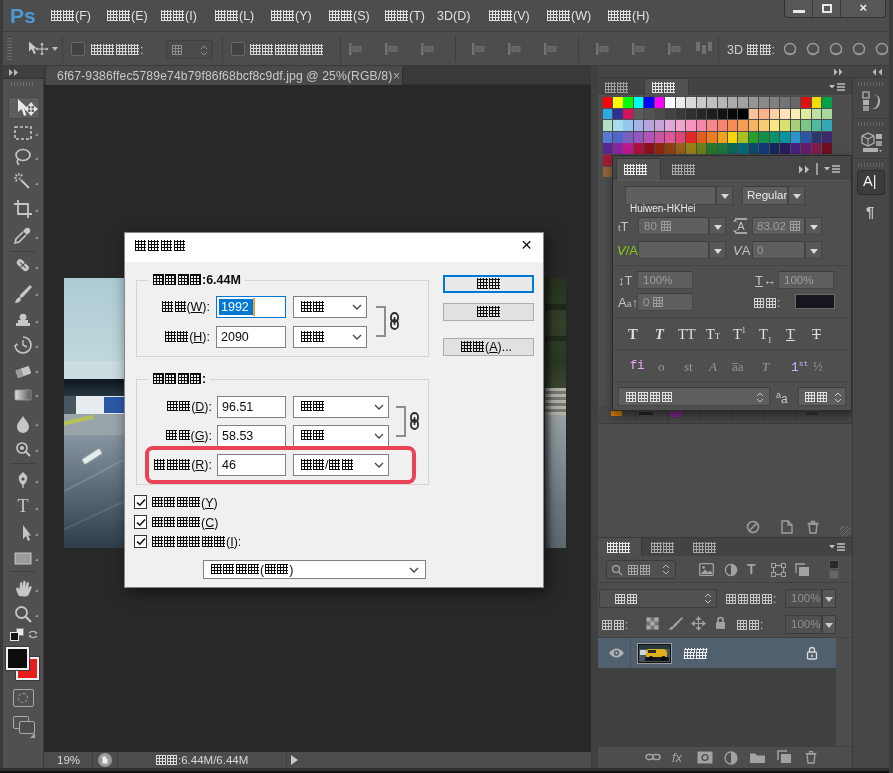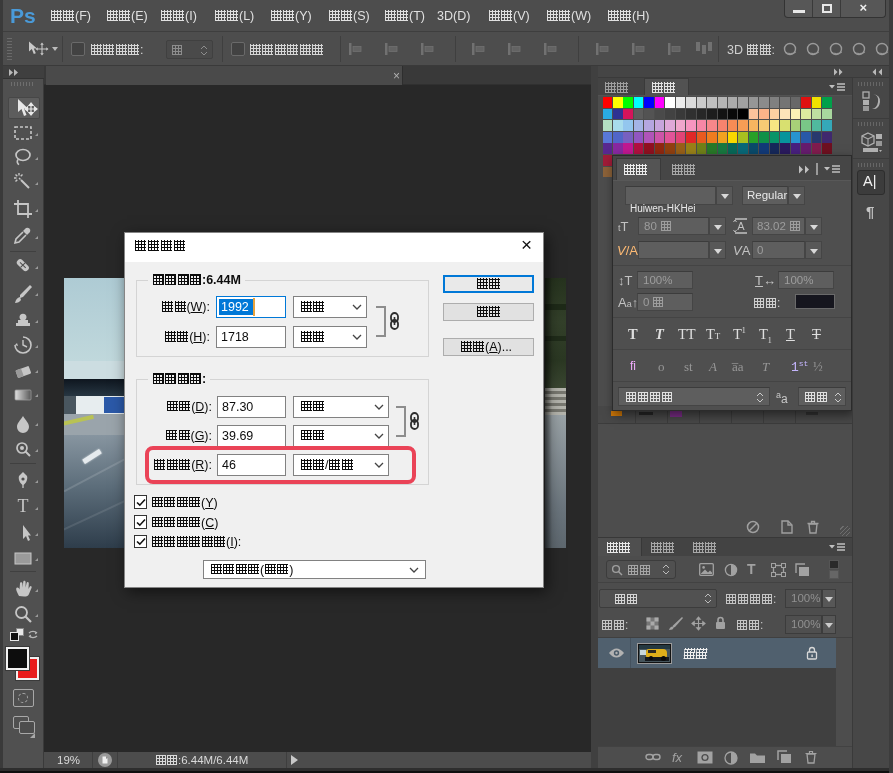--- a/index.html
+++ b/index.html
@@ -244,20 +244,21 @@
     </svg>
 <div class="abs" style="left:16px;top:657px;width:23px;height:23px;background:#e81c1c;border:2px solid #f0f0f0;box-shadow:0 0 0 1px #3a3a3a"></div>
 <div class="abs" style="left:6px;top:647px;width:23px;height:23px;background:#0d0d0d;border:2px solid #f2f2f2;box-shadow:0 0 0 1px #3a3a3a"></div>
 <div class="abs" style="left:13px;top:689px;width:21px;height:18px;border:1.5px solid #a8a8a8;border-radius:2px"></div>
 <div class="abs" style="left:18px;top:693px;width:10px;height:10px;border:1.2px dashed #a8a8a8;border-radius:50%"></div>
 <div class="abs" style="left:13px;top:716px;width:16px;height:13px;border:1.5px solid #a8a8a8;border-radius:2px"></div>
 <div class="abs" style="left:19px;top:721px;width:16px;height:13px;border:1.5px solid #a8a8a8;border-radius:2px;background:#4d4d4d"></div>
 <div class="abs" style="left:30px;top:733px;width:0;height:0;border-left:5px solid transparent;border-bottom:5px solid #a8a8a8"></div>
 <div class="abs" style="left:44px;top:66px;width:547px;height:19px;background:#393939;border-bottom:1px solid #303030"></div>
 <div class="abs" style="left:46px;top:66px;width:357px;height:19px;background:#4a4a4a;border-right:1px solid #2e2e2e"></div>
+<div class="abs row" style="left:57px;top:69px;font-size:12.2px;color:#c8c8c8;letter-spacing:.1px">6f67-9386ffec5789e74b79f86f68bcf8c9df.jpg @ 25%(RGB/8)</div>
 <div class="abs" style="left:393px;top:69px;font-size:12px;color:#b0b0b0">×</div>
 <div class="abs" style="left:44px;top:85px;width:547px;height:667px;background:#282828"></div>
 <div class="abs" style="left:64px;top:278px;width:60px;height:270px;overflow:hidden">
 <div class="abs" style="left:0;top:0;width:60px;height:83px;background:linear-gradient(#aecbd4,#c0d8dc)"></div>
 <div class="abs" style="left:0;top:83px;width:60px;height:18px;background:#ccdde1"></div>
 <div class="abs" style="left:0;top:101px;width:60px;height:17px;background:linear-gradient(#0e161f,#273642)"></div>
 <div class="abs" style="left:0;top:118px;width:60px;height:18px;background:#e7edef"></div>
 <div class="abs" style="left:0;top:118px;width:12px;height:18px;background:#49565f"></div>
 <div class="abs" style="left:40px;top:119px;width:20px;height:16px;background:#2b59a8"></div>
 <div class="abs" style="left:0;top:136px;width:60px;height:21px;background:#9aa4ab"></div>
@@ -286,21 +287,21 @@
 <div class="abs" style="left:219px;top:299px;width:34px;height:16px;background:#0078d7"></div>
 <div class="abs row" style="left:221px;top:300px;font-size:12.5px;color:#fff">1992</div>
 <div class="abs" style="left:253px;top:298px;width:2px;height:18px;background:#e8a33d"></div>
 <div class="abs" style="left:293px;top:296px;width:74px;height:22px;background:#fff;border:1px solid #818181"></div>
 <div class="abs row" style="left:300px;top:300px;font-size:12.5px;color:#0c0c0c"><i class="z"></i><i class="z"></i></div>
 <svg class="abs" style="left:352px;top:304px" width="10" height="6" viewBox="0 0 10 6">
       <path d="M1 1 L5 5 L9 1" stroke="#444" stroke-width="1.3" fill="none"></path>
     </svg>
 <div class="abs row" style="left:152px;top:330px;width:58px;text-align:right;font-size:12.5px;color:#0c0c0c"><i class="z"></i><i class="z"></i>(<u>H</u>):</div>
 <div class="abs" style="left:216px;top:326px;width:70px;height:22px;background:#fff;border:1px solid #818181"></div>
-<div class="abs row" style="left:221px;top:330px;font-size:12.5px;color:#0c0c0c">1718</div>
+<div class="abs row" style="left:221px;top:330px;font-size:12.5px;color:#0c0c0c">2090</div>
 <div class="abs" style="left:293px;top:326px;width:74px;height:22px;background:#fff;border:1px solid #818181"></div>
 <div class="abs row" style="left:300px;top:330px;font-size:12.5px;color:#0c0c0c"><i class="z"></i><i class="z"></i></div>
 <svg class="abs" style="left:352px;top:334px" width="10" height="6" viewBox="0 0 10 6">
       <path d="M1 1 L5 5 L9 1" stroke="#444" stroke-width="1.3" fill="none"></path>
     </svg>
 <div class="abs" style="left:376px;top:306px;width:10px;height:2px;background:#8d8d8d"></div>
 <div class="abs" style="left:376px;top:335px;width:10px;height:2px;background:#8d8d8d"></div>
 <div class="abs" style="left:384px;top:306px;width:2px;height:31px;background:#8d8d8d"></div>
 <svg class="abs" style="left:388px;top:312px" width="13" height="18" viewBox="0 0 13 18">
 <rect x="3" y="1" width="7" height="9" rx="3.5" fill="none" stroke="#2e2e2e" stroke-width="1.8"></rect>
@@ -310,29 +311,29 @@
 <div class="abs" style="left:443px;top:275px;width:91px;height:18px;background:#e9e9e9;border:2px solid #0078d7"></div>
 <div class="abs row" style="left:476px;top:277px;font-size:12.5px;color:#0c0c0c"><i class="z"></i><i class="z"></i></div>
 <div class="abs" style="left:443px;top:303px;width:91px;height:18px;background:#e1e1e1;border:1px solid #adadad"></div>
 <div class="abs row" style="left:476px;top:305px;font-size:12.5px;color:#0c0c0c"><i class="z"></i><i class="z"></i></div>
 <div class="abs" style="left:443px;top:338px;width:91px;height:18px;background:#e1e1e1;border:1px solid #adadad"></div>
 <div class="abs row" style="left:460px;top:340px;font-size:12.5px;color:#0c0c0c"><i class="z"></i><i class="z"></i>(<u>A</u>)...</div>
 <div class="abs" style="left:136px;top:379px;width:293px;height:106px;border:1px solid #d4d4d4"></div>
 <div class="abs row" style="left:148px;top:372px;background:#f0f0f0;padding:0 4px;font-size:12.5px;font-weight:bold;color:#0c0c0c"><i class="zb"></i><i class="zb"></i><i class="zb"></i><i class="zb"></i>:</div>
 <div class="abs row" style="left:152px;top:399.5px;width:60px;text-align:right;font-size:12.5px;color:#0c0c0c"><i class="z"></i><i class="z"></i>(<u>D</u>):</div>
 <div class="abs" style="left:217px;top:395.5px;width:69px;height:22px;background:#fff;border:1px solid #818181"></div>
-<div class="abs row" style="left:222px;top:399.5px;font-size:12.5px;color:#0c0c0c">87.30</div>
+<div class="abs row" style="left:222px;top:399.5px;font-size:12.5px;color:#0c0c0c">96.51</div>
 <div class="abs" style="left:293px;top:395.5px;width:96px;height:22px;background:#fff;border:1px solid #818181"></div>
 <div class="abs row" style="left:300px;top:399.5px;font-size:12.5px;color:#0c0c0c"><i class="z"></i><i class="z"></i></div>
 <svg class="abs" style="left:374px;top:403.5px" width="10" height="6" viewBox="0 0 10 6">
       <path d="M1 1 L5 5 L9 1" stroke="#444" stroke-width="1.3" fill="none"></path>
     </svg>
 <div class="abs row" style="left:152px;top:428.5px;width:60px;text-align:right;font-size:12.5px;color:#0c0c0c"><i class="z"></i><i class="z"></i>(<u>G</u>):</div>
 <div class="abs" style="left:217px;top:424.5px;width:69px;height:22px;background:#fff;border:1px solid #818181"></div>
-<div class="abs row" style="left:222px;top:428.5px;font-size:12.5px;color:#0c0c0c">39.69</div>
+<div class="abs row" style="left:222px;top:428.5px;font-size:12.5px;color:#0c0c0c">58.53</div>
 <div class="abs" style="left:293px;top:424.5px;width:96px;height:22px;background:#fff;border:1px solid #818181"></div>
 <div class="abs row" style="left:300px;top:428.5px;font-size:12.5px;color:#0c0c0c"><i class="z"></i><i class="z"></i></div>
 <svg class="abs" style="left:374px;top:432.5px" width="10" height="6" viewBox="0 0 10 6">
       <path d="M1 1 L5 5 L9 1" stroke="#444" stroke-width="1.3" fill="none"></path>
     </svg>
 <div class="abs row" style="left:142px;top:458px;width:70px;text-align:right;font-size:12.5px;color:#0c0c0c"><i class="z"></i><i class="z"></i><i class="z"></i>(<u>R</u>):</div>
 <div class="abs" style="left:217px;top:454px;width:69px;height:22px;background:#fff;border:1px solid #818181"></div>
 <div class="abs row" style="left:222px;top:458px;font-size:12.5px;color:#0c0c0c">46</div>
 <div class="abs" style="left:293px;top:454px;width:96px;height:22px;background:#fff;border:1px solid #818181"></div>
 <div class="abs row" style="left:300px;top:458px;font-size:12.5px;color:#0c0c0c"><i class="z"></i><i class="z"></i>/<i class="z"></i><i class="z"></i></div>
@@ -550,21 +551,21 @@
     <div class="abs" style="left:714px;top:225px;width:0;height:0;border-left:4px solid transparent;border-right:4px solid transparent;border-top:5px solid #d8d8d8"></div>
 <svg class="abs" style="left:732px;top:218px" width="18" height="16" viewBox="0 0 18 16">
       <path d="M3 1 h12 M3 15 h12" stroke="#c2c2c2" stroke-width="1.4"></path>
       <text x="9" y="12" font-size="11" fill="#c2c2c2" text-anchor="middle" font-family="Liberation Sans">A</text>
       <path d="M1.5 4 L3 2 L4.5 4 M1.5 12 L3 14 L4.5 12" stroke="#c2c2c2" fill="none"></path>
     </svg>
 <div class="abs" style="left:752px;top:217px;width:53px;height:18px;background:#5e5e5e;border:1px solid #454545;border-top-color:#3c3c3c"></div>
 <div class="abs row" style="left:757px;top:220px;font-size:11.5px;color:#9d9d9d">83.02 <i class="z"></i></div>
 <div class="abs" style="left:805px;top:217px;width:17px;height:18px;background:#585858;border:1px solid #454545"></div>
     <div class="abs" style="left:810px;top:225px;width:0;height:0;border-left:4px solid transparent;border-right:4px solid transparent;border-top:5px solid #d8d8d8"></div>
-<div class="abs row" style="left:617px;top:243px;color:#fdba74;font-size:13px"><span style="font-style:italic">V</span>/<span>A</span></div>
+<div class="abs row" style="left:617px;top:243px;color:#84cc16;font-size:13px"><span style="font-style:italic">V</span>/<span>A</span></div>
 <div class="abs" style="left:638px;top:241px;width:71px;height:18px;background:#5e5e5e;border:1px solid #454545;border-top-color:#3c3c3c"></div>
 <div class="abs" style="left:709px;top:241px;width:17px;height:18px;background:#585858;border:1px solid #454545"></div>
     <div class="abs" style="left:714px;top:249px;width:0;height:0;border-left:4px solid transparent;border-right:4px solid transparent;border-top:5px solid #d8d8d8"></div>
 <div class="abs row" style="left:733px;top:243px;color:#c2c2c2;font-size:13px"><span style="font-style:italic">V</span>A</div>
 <div class="abs" style="left:752px;top:241px;width:53px;height:18px;background:#5e5e5e;border:1px solid #454545;border-top-color:#3c3c3c"></div>
 <div class="abs row" style="left:757px;top:244px;font-size:11.5px;color:#9d9d9d">0</div>
 <div class="abs" style="left:805px;top:241px;width:17px;height:18px;background:#585858;border:1px solid #454545"></div>
     <div class="abs" style="left:810px;top:249px;width:0;height:0;border-left:4px solid transparent;border-right:4px solid transparent;border-top:5px solid #d8d8d8"></div>
 <div class="abs" style="left:613px;top:265px;width:238px;height:1px;background:#444"></div>
 <div class="abs row" style="left:618px;top:273px;color:#c2c2c2;font-size:13px">↕T</div>
@@ -581,21 +582,21 @@
 <div class="abs" style="left:613px;top:317px;width:238px;height:1px;background:#444"></div>
 <div class="abs row" style="left:628px;top:326px;font-size:14.5px;color:#dedede;font-family:'Liberation Serif',serif"><span style="font-weight:bold">T</span></div>
 <div class="abs row" style="left:655px;top:326px;font-size:14.5px;color:#dedede;font-family:'Liberation Serif',serif"><span style="font-style:italic;font-weight:bold">T</span></div>
 <div class="abs row" style="left:678px;top:326px;font-size:14.5px;color:#dedede;font-family:'Liberation Serif',serif"><span>TT</span></div>
 <div class="abs row" style="left:706px;top:326px;font-size:14.5px;color:#dedede;font-family:'Liberation Serif',serif"><span>T<span style="font-size:9px">T</span></span></div>
 <div class="abs row" style="left:733px;top:326px;font-size:14.5px;color:#dedede;font-family:'Liberation Serif',serif"><span>T<sup style="font-size:8px">1</sup></span></div>
 <div class="abs row" style="left:759px;top:326px;font-size:14.5px;color:#dedede;font-family:'Liberation Serif',serif"><span>T<sub style="font-size:8px">1</sub></span></div>
 <div class="abs row" style="left:786px;top:326px;font-size:14.5px;color:#dedede;font-family:'Liberation Serif',serif"><span style="text-decoration:underline">T</span></div>
 <div class="abs row" style="left:812px;top:326px;font-size:14.5px;color:#dedede;font-family:'Liberation Serif',serif"><span style="text-decoration:line-through">T</span></div>
 <div class="abs" style="left:613px;top:349px;width:238px;height:1px;background:#444"></div>
-<div class="abs row" style="left:630px;top:359px;font-size:12px;color:#f0abfc;font-family:Liberation Sans, sans-serif">fi</div>
+<div class="abs row" style="left:630px;top:359px;font-size:12px;color:#f0abfc;font-family:Liberation Mono, monospace">fi</div>
 <div class="abs row" style="left:658px;top:359px;font-size:13px;color:#979797;font-family:'Liberation Serif',serif">ο</div>
 <div class="abs row" style="left:684px;top:359px;font-size:13px;color:#979797;font-family:'Liberation Serif',serif">st</div>
 <div class="abs row" style="left:709px;top:359px;font-size:13px;color:#979797;font-family:'Liberation Serif',serif"><i>A</i></div>
 <div class="abs row" style="left:732px;top:359px;font-size:13px;color:#979797;font-family:'Liberation Serif',serif">a̅a</div>
 <div class="abs row" style="left:762px;top:359px;font-size:13px;color:#979797;font-family:'Liberation Serif',serif"><i>T</i></div>
 <div class="abs row" style="left:791px;top:359px;font-size:13px;color:#c4b5fd;font-family:Liberation Mono, monospace">1<sup style="font-size:8px">st</sup></div>
 <div class="abs row" style="left:813px;top:359px;font-size:13px;color:#979797;font-family:'Liberation Serif',serif">½</div>
 <div class="abs" style="left:613px;top:381px;width:238px;height:1px;background:#444"></div>
 <div class="abs" style="left:618px;top:387px;width:152px;height:19px;background:#5e5e5e;border:1px solid #454545;border-top-color:#3c3c3c"></div>
 <div class="abs row" style="left:625px;top:390px;font-size:12px;color:#e0e0e0"><i class="z"></i><i class="z"></i><i class="z"></i><i class="z"></i></div>

